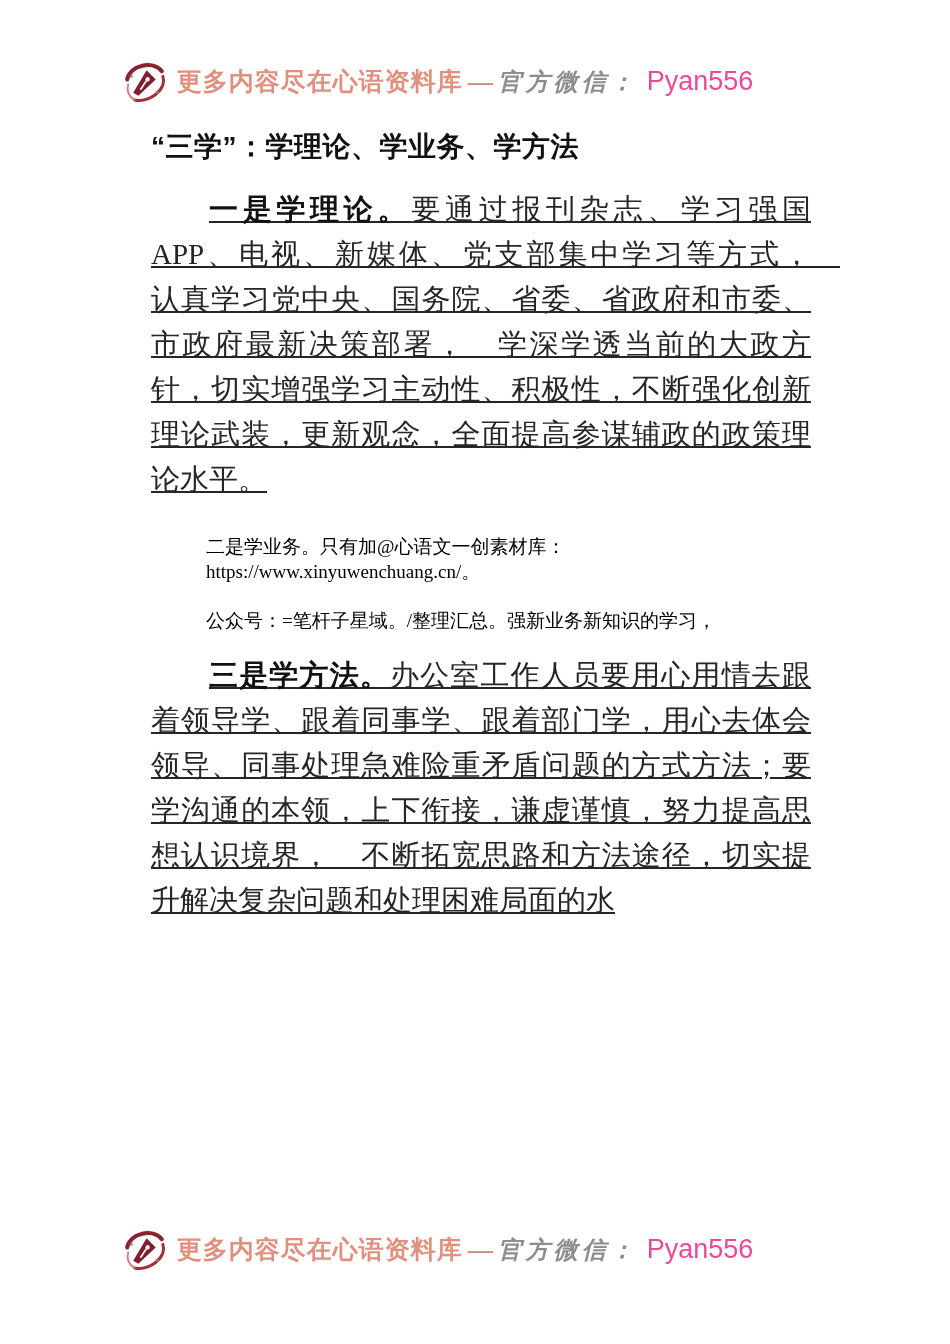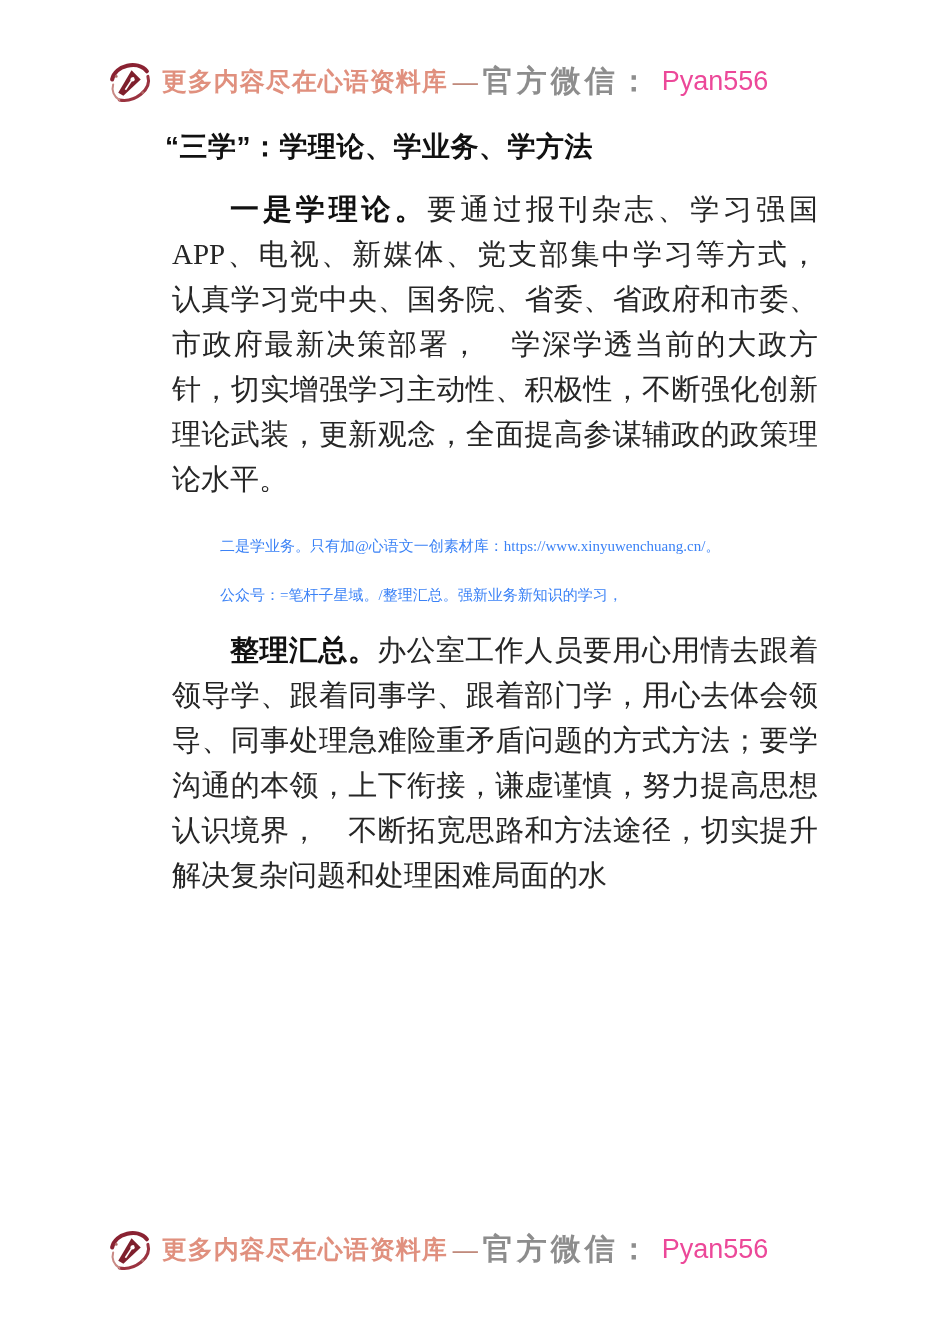--- a/index.html
+++ b/index.html
@@ -33,66 +33,68 @@
     color: #e0907e;
     letter-spacing: 1px;
   }
   .brand-dash {
     font-size: 25px;
     font-weight: bold;
     color: #c08a7c;
     margin: 0 -4px;
   }
   .brand-label {
-    font-size: 30px;
+    font-size: 24px;
     font-weight: bold;
+    font-style: italic;
     color: #8d8d8d;
     letter-spacing: 4px;
   }
   .brand-id {
     font-size: 27px;
     color: #ec4899;
     font-family: "Liberation Sans", "DejaVu Sans", sans-serif;
   }
 
   
   main {
     position: absolute;
-    left: 165px;
+    left: 151px;
     top: 129px;
     width: 660px;
   }
   .doc-title {
     margin: 0 0 22px 0;
     font-family: "Liberation Sans", "DejaVu Sans", sans-serif;
     font-size: 28px;
     line-height: 36px;
     font-weight: bold;
     color: #111111;
     letter-spacing: 0.5px;
   }
   .body-para {
-    margin: 7px;
+    margin: 0;
     font-size: 29px;
     line-height: 45px;
     text-align: justify;
     text-indent: 58px;
     color: #262626;
+    text-decoration: underline;
   }
   .body-para .lead {
     font-family: "Liberation Sans", "DejaVu Sans", sans-serif;
     font-weight: bold;
     color: #111111;
   }
   .no-indent { text-indent: 0; }
   .small-para {
     margin: 0;
-    font-size: 15px;
+    font-size: 19px;
     line-height: 25px;
-    color: #3b82f6;
+    color: #000000;
     padding-left: 55px;
     text-indent: 0;
   }
   .sp1 { margin-top: 32px; }
   .sp2 { margin-top: 24px; margin-bottom: 14px; }
   .p-method { margin-top: 20px; }
 </style>
 </head>
 <body>
 
@@ -117,21 +119,21 @@
 <main>
   <h1 class="doc-title">“三学”：学理论、学业务、学方法</h1>
 
   <p class="body-para"><span class="lead">一是学理论。</span><span>要通过报刊杂志、学习强国 APP、电视、新媒体、党支部集中学习等方式，　认真学习党中央、国务院、省委、省政府和市委、市政府最新决策部署，　学深学透当前的大政方针，切实增强学习主动性、积极性，不断强化创新理论武装，更新观念，全面提高参谋辅政的政策理论水平。</span></p>
 
   <p class="small-para sp1">二是学业务。只有加@心语文一创素材库：https://www.xinyuwenchuang.cn/。</p>
 
   <p class="small-para sp2">公众号：=笔杆子星域。/整理汇总。强新业务新知识的学习，</p>
 
 
-  <p class="body-para p-method"><span class="lead">整理汇总。</span><span>办公室工作人员要用心用情去跟着领导学、跟着同事学、跟着部门学，用心去体会领导、同事处理急难险重矛盾问题的方式方法；要学沟通的本领，上下衔接，谦虚谨慎，努力提高思想认识境界，　不断拓宽思路和方法途径，切实提升解决复杂问题和处理困难局面的水</span></p>
+  <p class="body-para p-method"><span class="lead">三是学方法。</span><span>办公室工作人员要用心用情去跟着领导学、跟着同事学、跟着部门学，用心去体会领导、同事处理急难险重矛盾问题的方式方法；要学沟通的本领，上下衔接，谦虚谨慎，努力提高思想认识境界，　不断拓宽思路和方法途径，切实提升解决复杂问题和处理困难局面的水</span></p>
 </main>
 
 <footer class="brand-bar at-bottom">
   <svg class="logo" viewBox="0 0 46 46" aria-hidden="true">
     <circle cx="23" cy="23" r="21" fill="#ffffff"></circle>
     <path d="M6 21 C9 7, 31 2, 40 13" fill="none" stroke="#8a2232" stroke-width="4" stroke-linecap="round"></path>
     <path d="M41 18 C45 31, 28 44, 13 41" fill="none" stroke="#9b3340" stroke-width="3" stroke-linecap="round"></path>
     <path d="M7 26 C5 32, 8 38, 13 41" fill="none" stroke="#c98a85" stroke-width="2" stroke-linecap="round"></path>
     <path d="M12 34 L25 12 L34 21 L17 37 Z" fill="#7e1f2c"></path>
     <line x1="19" y1="31" x2="27" y2="19" stroke="#ffffff" stroke-width="1.6"></line>

